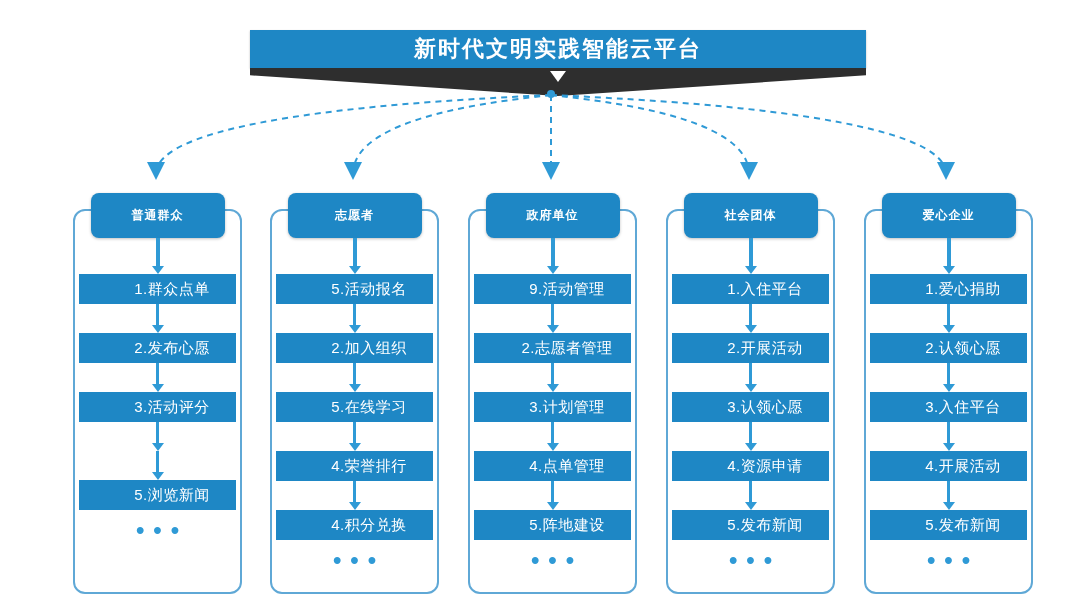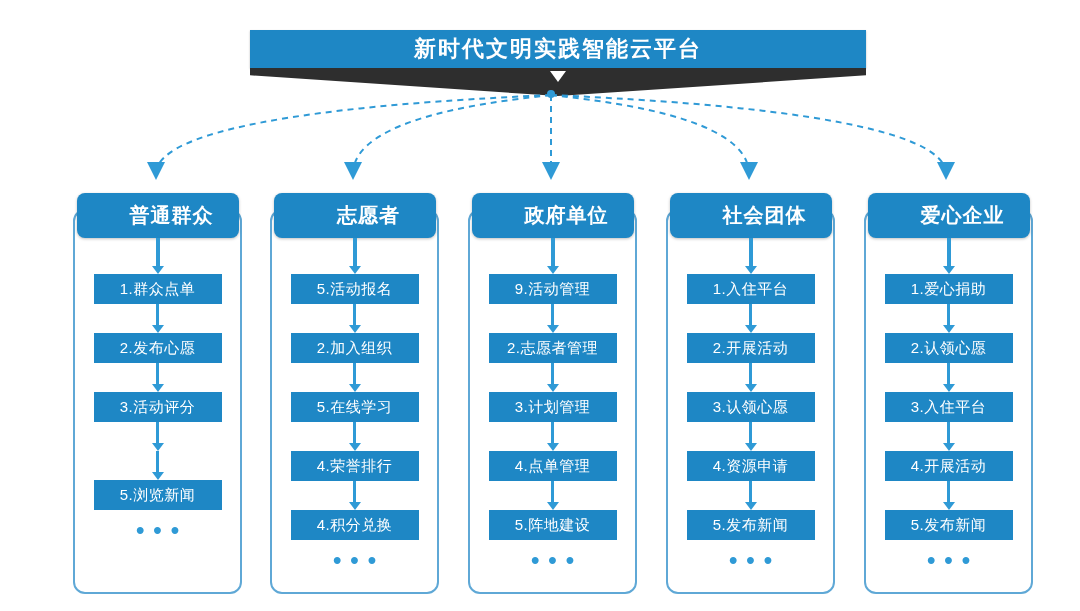--- a/index.html
+++ b/index.html
@@ -39,32 +39,31 @@
   .column{
     position:absolute;top:209px;width:165px;height:381px;
     border:2px solid var(--border);border-radius:12px;background:#ffffff;
   }
   .col-1{left:73px;} .col-2{left:270px;text-align:right;} .col-3{left:468px;} .col-4{left:666px;} .col-5{left:864px;}
 
   .col-header{
     position:absolute;top:-18px;left:50%;transform:translateX(-50%);
     width:134px;height:45px;border-radius:8px;background:var(--blue);
     display:flex;align-items:center;justify-content:center;
-    color:#ffffff;font-size:20px;font-weight:bold;letter-spacing:1px;
+    color:#ffffff;font-size:12px;font-weight:bold;letter-spacing:1px;
     box-shadow:0 1px 3px rgba(0,0,0,.25);
-    padding-left:28px;
   }
   .col-flow{
     display:flex;flex-direction:column;align-items:center;
     padding-top:27px;height:354px;box-sizing:border-box;
   }
   .step{
     width:128px;height:30px;background:var(--blue);
     display:flex;align-items:center;justify-content:center;
-    color:#ffffff;font-size:15px;letter-spacing:.5px;flex:0 0 auto;
+    color:#ffffff;font-size:15px;letter-spacing:.5px;flex:0 0 auto;padding-left:29px;
   }
   .arrow{position:relative;display:flex;justify-content:center;flex:0 0 auto;width:16px;}
   .arrow i{display:block;background:var(--dash);}
   .arrow::after{
     content:'';position:absolute;bottom:0;left:50%;transform:translateX(-50%);
     width:0;height:0;border-left:6px solid transparent;border-right:6px solid transparent;
     border-top:8px solid var(--dash);
   }
   .arrow.big{height:36px;}
   .arrow.big i{width:4px;height:28px;}

